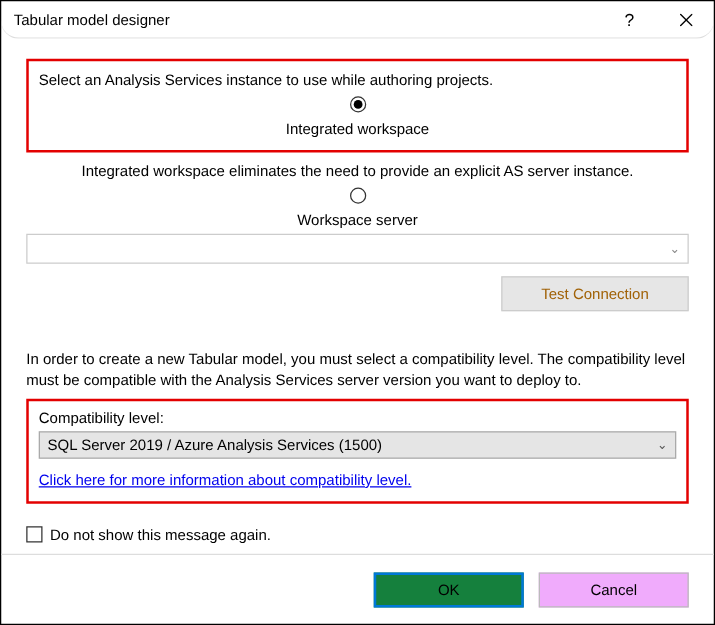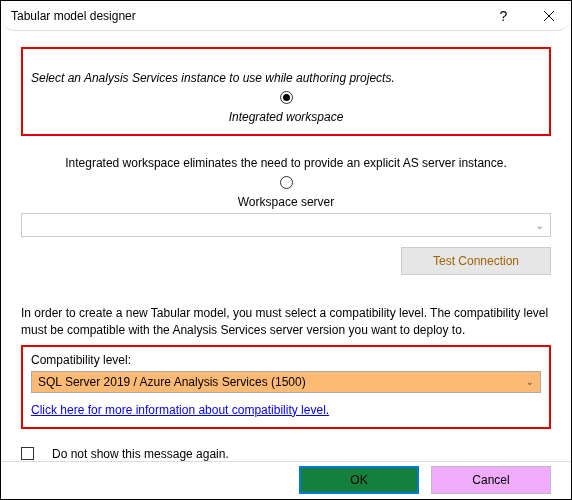--- a/index.html
+++ b/index.html
@@ -39,24 +39,23 @@
     font-size: 14px;
     color: #000;
   }
   .content {
     flex: 1;
     padding: 14px 20px 0 20px;
     position: relative;
   }
   .highlight-box {
     border: 2px solid #e30000;
-    padding: 22px 8px 6px 8px;
+    padding: 8px 8px 6px 8px;
     margin-top: 2px;
-    margin-bottom: 20px;
-    font-style: italic;
+    margin-bottom: 8px;
   }
   .instruction {
     margin-bottom: 6px;
   }
   .radio-row {
     display: flex;
     align-items: center;
     gap: 6px;
     margin: 4px 0;
     flex-direction: column;
@@ -120,42 +119,42 @@
   }
   .compat-box {
     border: 2px solid #e30000;
     margin-top: 6px;
     padding: 6px 8px 10px 8px;
   }
   .dropdown {
     width: 100%;
     height: 22px;
     border: 1px solid #aaa;
-    background: #fdba74;
+    background: #e5e5e5;
     display: flex;
     align-items: center;
     padding: 0 6px;
     margin-top: 4px;
     justify-content: space-between;
   }
   .dropdown .chev {
     font-size: 10px;
     color: #555;
   }
   .link {
     color: #0000ee;
     text-decoration: underline;
     display: inline-block;
     margin-top: 10px;
     cursor: pointer;
   }
   .checkbox-row {
     display: flex;
     align-items: center;
-    gap: 18px;
+    gap: 6px;
     margin-top: 18px;
   }
   .checkbox {
     width: 13px;
     height: 13px;
     border: 1px solid #333;
     background: #fff;
     flex-shrink: 0;
   }
   .footer {

